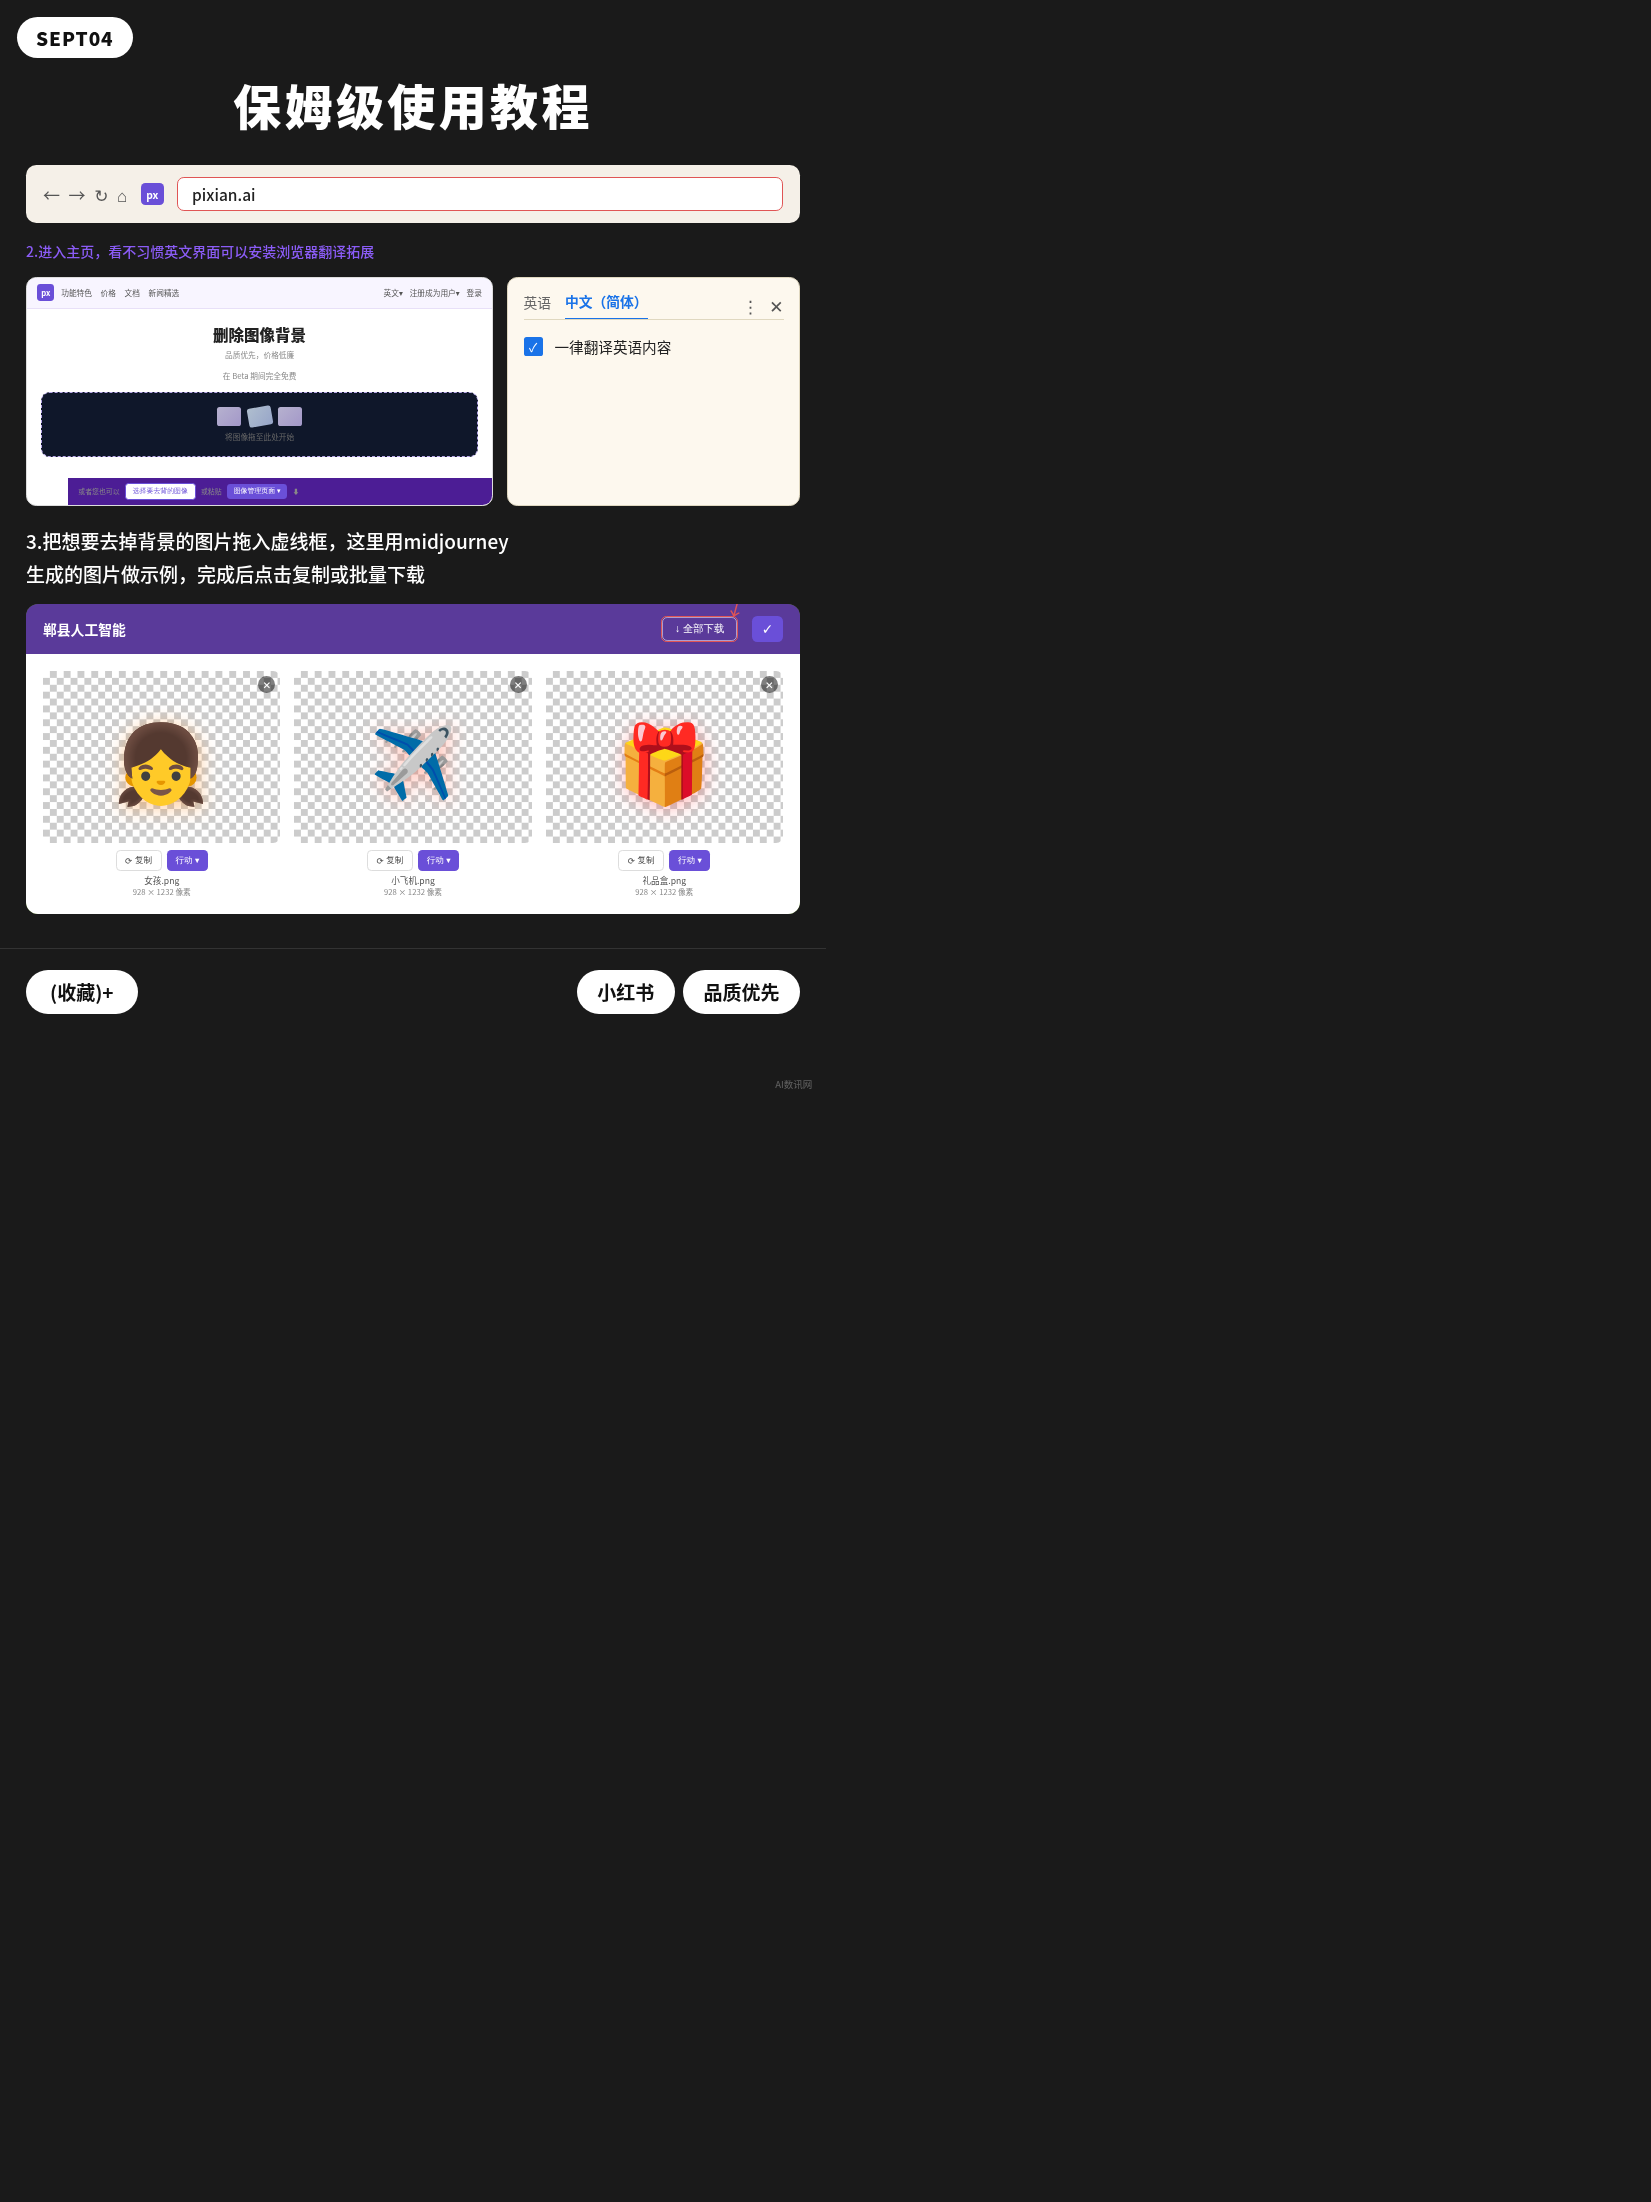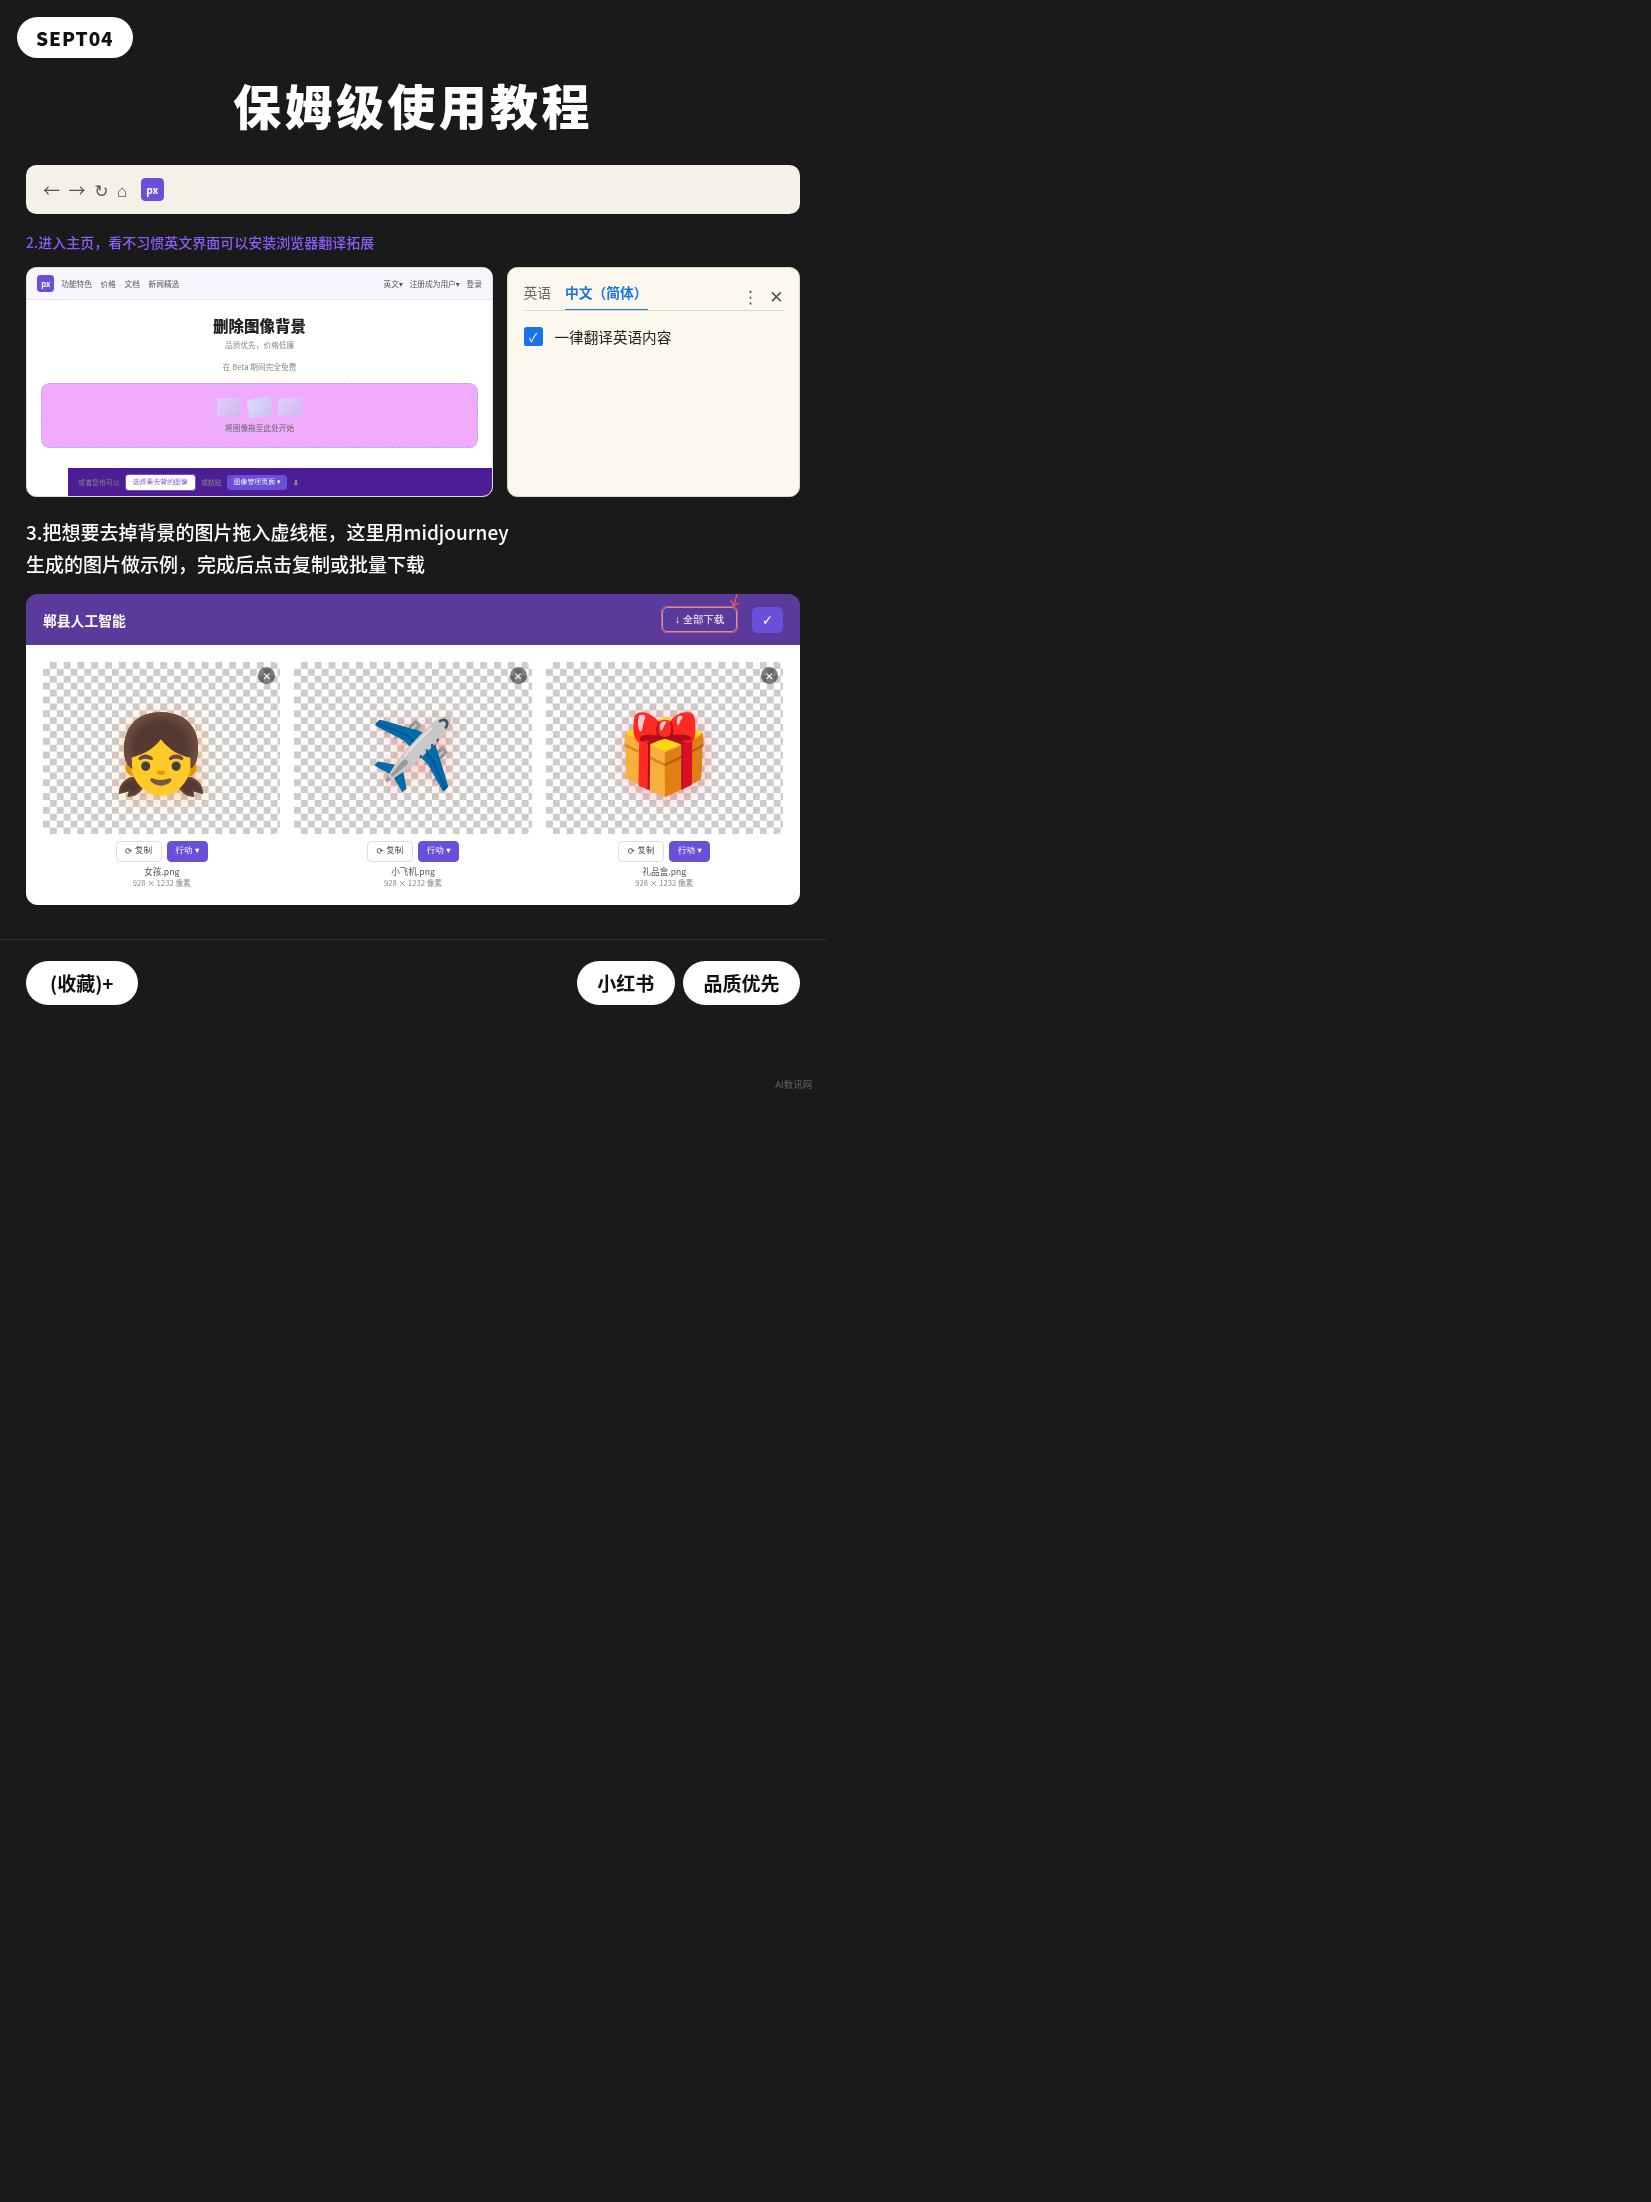--- a/index.html
+++ b/index.html
@@ -167,21 +167,21 @@
       color: #888;
       margin-bottom: 10.3px;
       line-height: 1.5;
     }
 
     .pixian-upload-zone {
       border: 1.7px dashed #b8a8e8;
       border-radius: 8.6px;
       padding: 13.8px;
       margin: 6.9px 0;
-      background: #f0abfc;
+      background: #0f172a;
     }
 
     .upload-icons {
       display: flex;
       justify-content: center;
       gap: 6.9px;
       margin-bottom: 5.2px;
     }
 
     .upload-icon-shape {
@@ -532,20 +532,21 @@
 <h1 class="main-title">保姆级使用教程</h1>
 
 <div class="browser-bar-section">
   <div class="browser-nav">
     <span>←</span>
     <span>→</span>
     <span>↻</span>
     <span>⌂</span>
   </div>
   <div class="browser-icon">px</div>
+  <div class="address-bar">pixian.ai</div>
 </div>
 
 <p class="step-text">2.进入主页，看不习惯英文界面可以安装浏览器翻译拓展</p>
 
 <div class="two-panel">
 
   <div class="pixian-panel">
     <div class="pixian-topbar">
       <div class="pixian-logo">px</div>
       <div class="pixian-nav-items">

